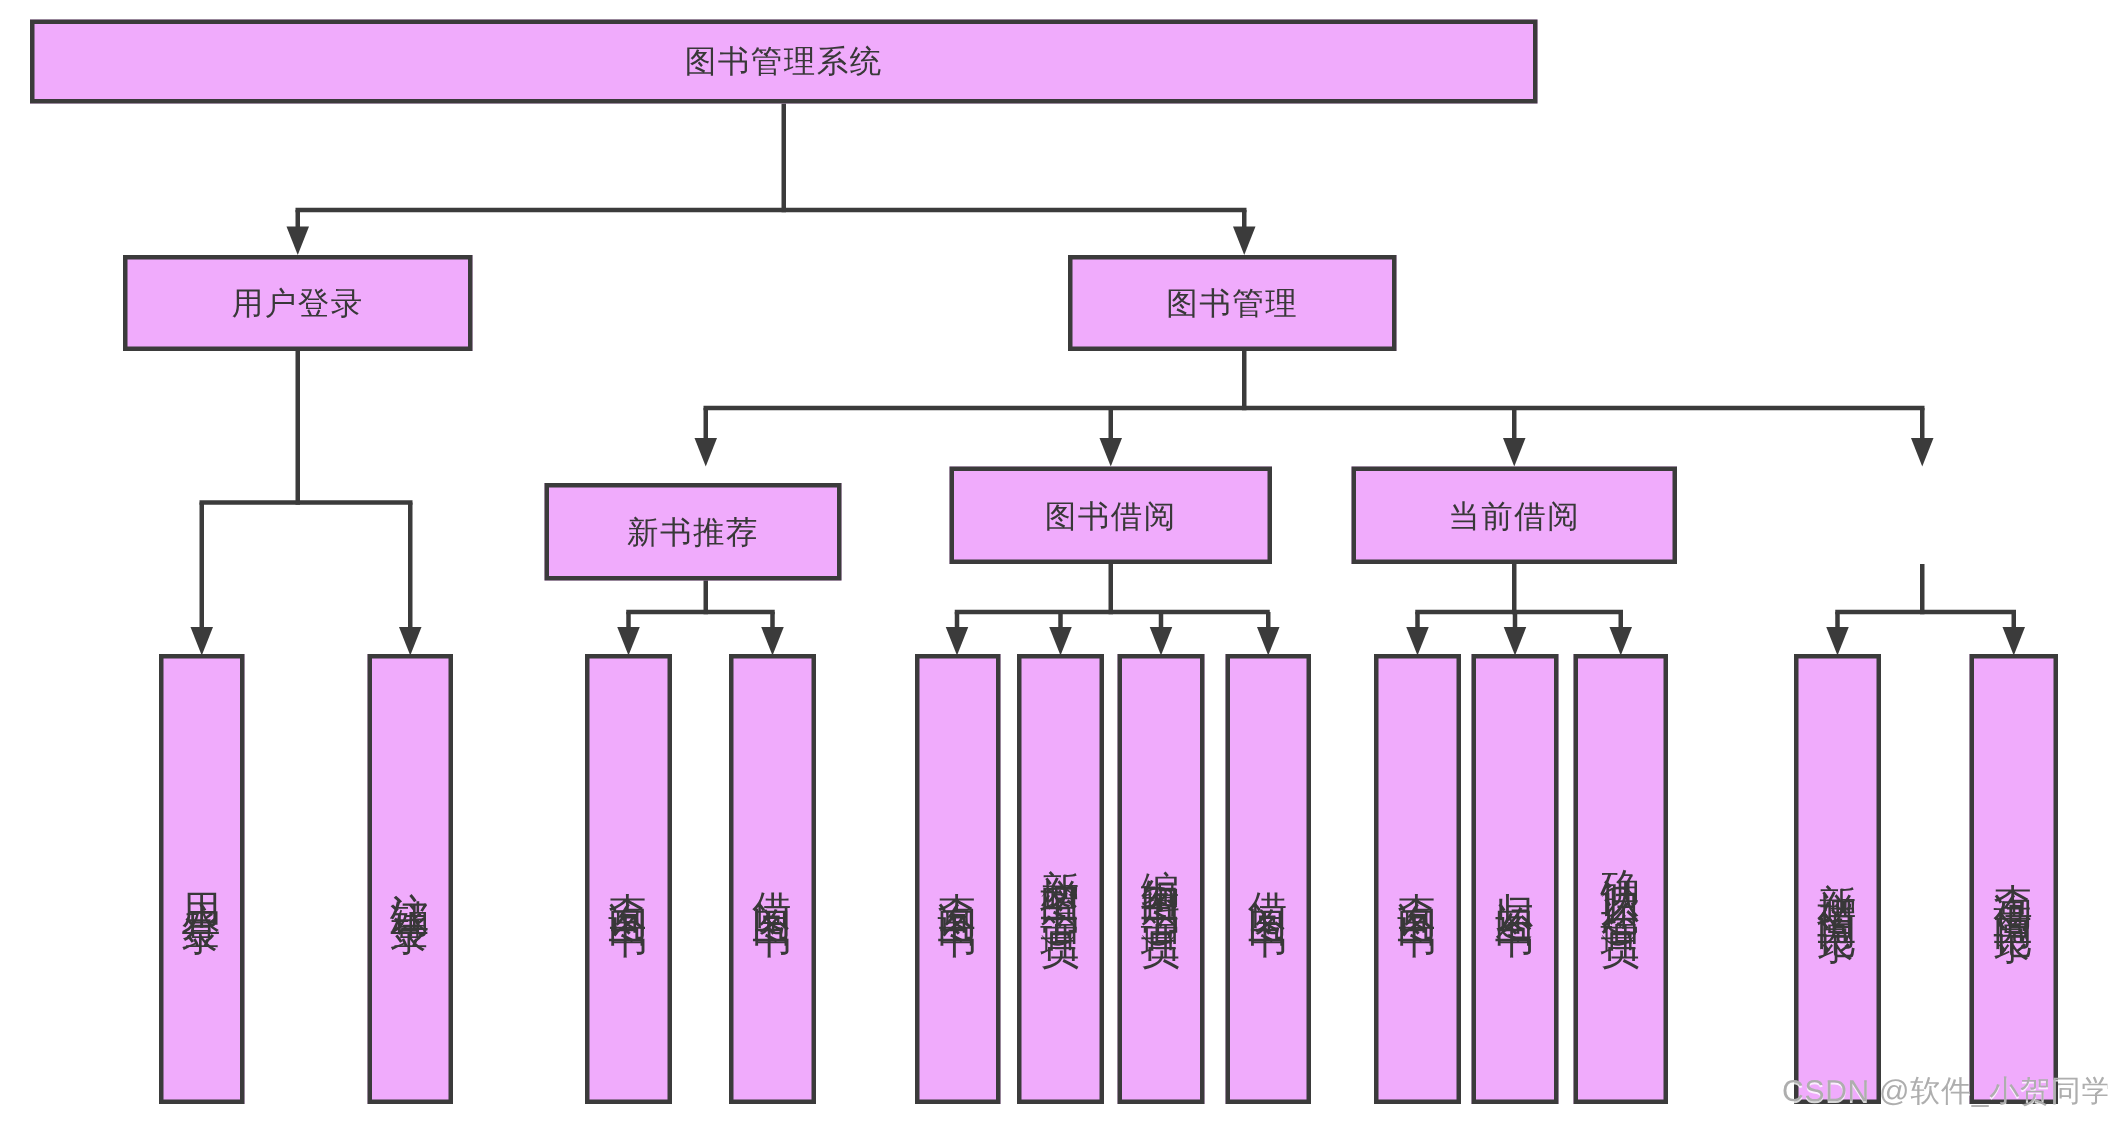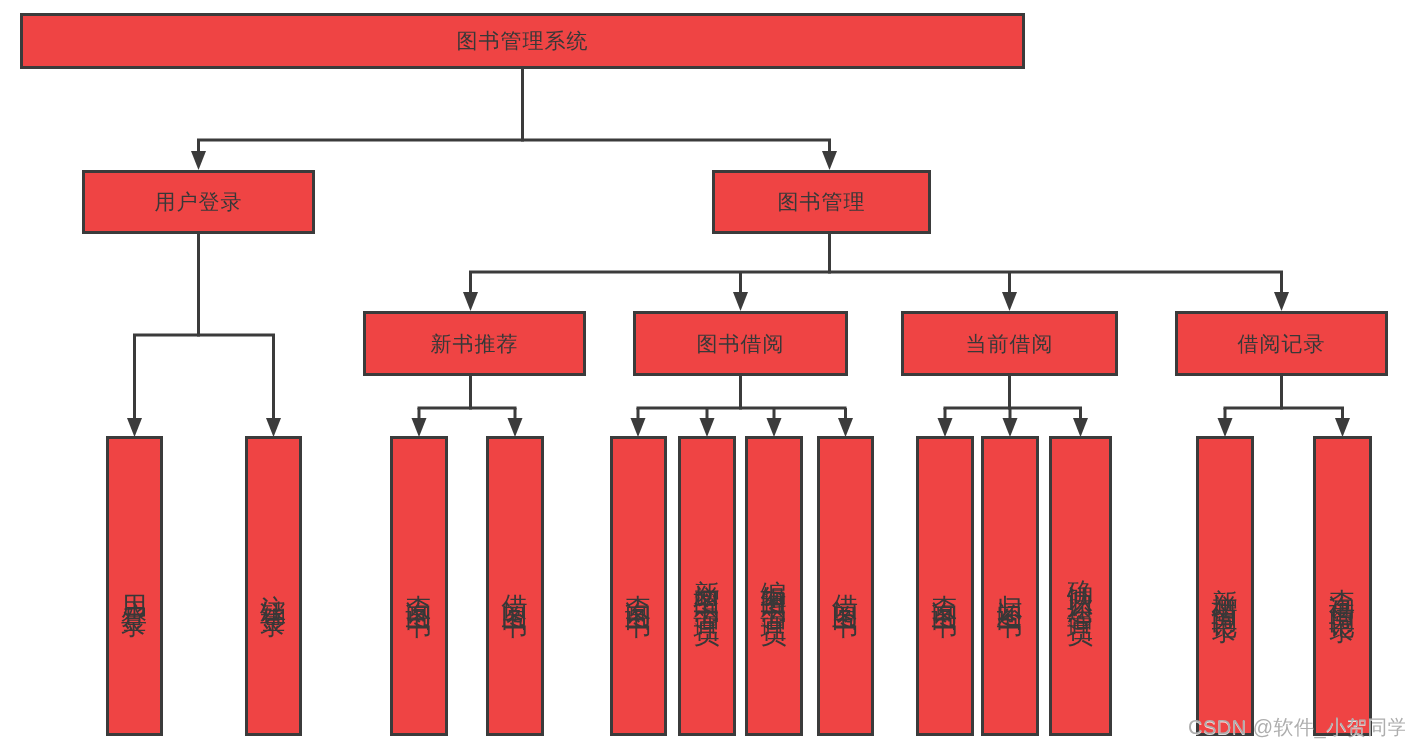--- a/index.html
+++ b/index.html
@@ -20,21 +20,21 @@
   .wires {
     position: absolute;
     left: 0;
     top: 0;
     z-index: 1;
   }
   .box {
     position: absolute;
     box-sizing: border-box;
     border: 3px solid #3b3b3b;
-    background: #ef4444;
+    background: #f0abfc;
     display: flex;
     align-items: center;
     justify-content: center;
     color: #383838;
     z-index: 2;
   }
   .h-label {
     font-size: 21px;
     letter-spacing: 1px;
     white-space: nowrap;
@@ -140,32 +140,29 @@
     <span class="h-label">图书管理系统</span>
   </div>
 
   <div class="box" style="left:82px;top:170px;width:233px;height:64px">
     <span class="h-label">用户登录</span>
   </div>
   <div class="box" style="left:712px;top:170px;width:219px;height:64px">
     <span class="h-label">图书管理</span>
   </div>
 
-  <div class="box" style="left:363px;top:311px;width:223px;height:65px">
+  <div class="box" style="left:363px;top:322px;width:198px;height:65px">
     <span class="h-label">新书推荐</span>
   </div>
   <div class="box" style="left:901px;top:311px;width:217px;height:65px">
     <span class="h-label">当前借阅</span>
   </div>
   <div class="box" style="left:633px;top:311px;width:215px;height:65px">
     <span class="h-label">图书借阅</span>
   </div>
-  <div class="box" style="left:1175px;top:311px;width:213px;height:65px">
-    <span class="h-label">借阅记录</span>
-  </div>
 
   <div class="box" style="left:106px;top:436px;width:57px;height:300px">
     <span class="v-label">用户登录</span>
   </div>
   <div class="box" style="left:245px;top:436px;width:57px;height:300px">
     <span class="v-label">注销登录</span>
   </div>
 
   <div class="box" style="left:390px;top:436px;width:58px;height:300px">
     <span class="v-label">查询图书</span>

